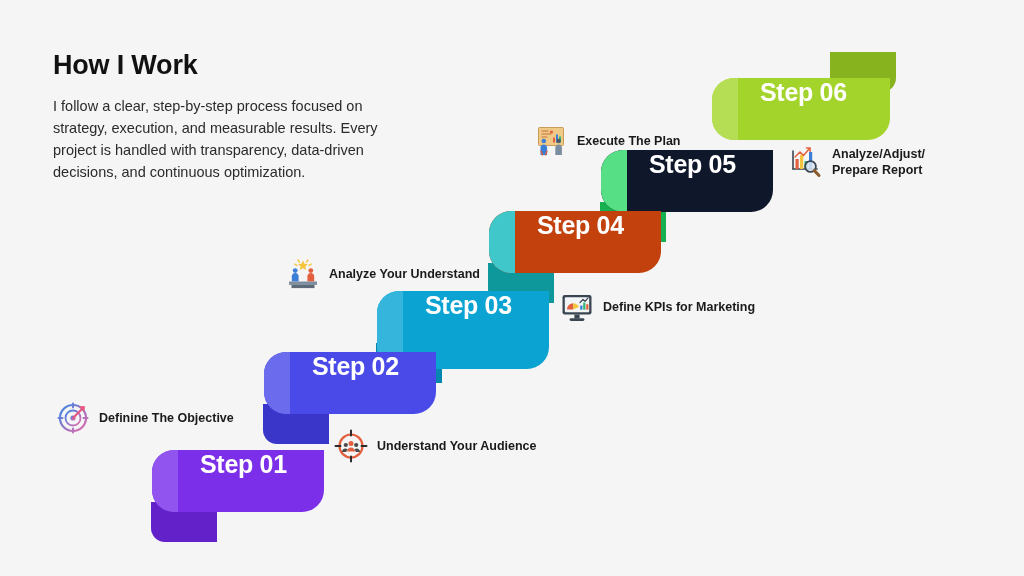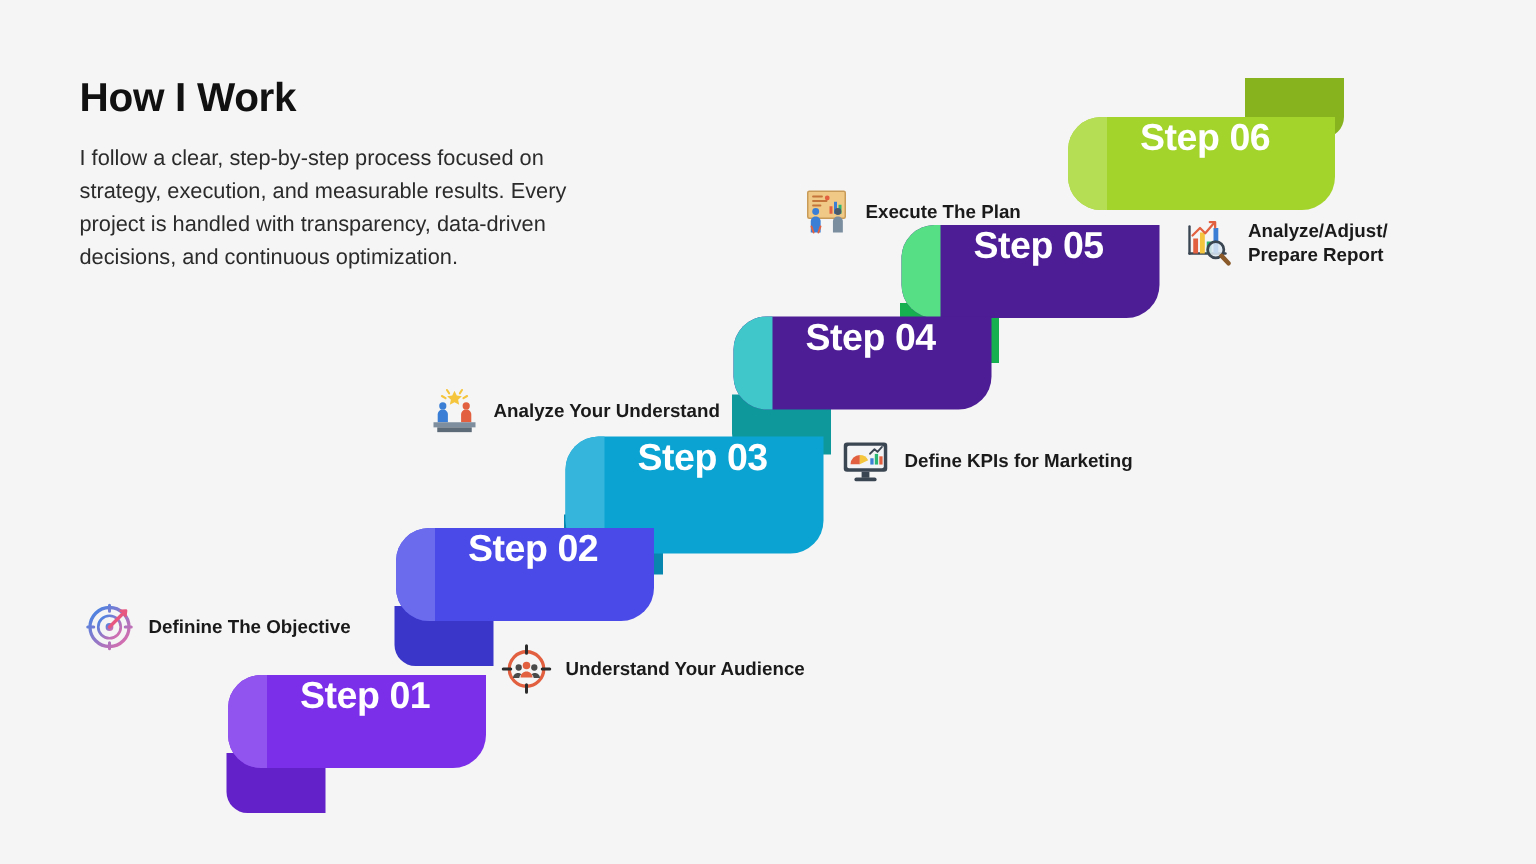--- a/index.html
+++ b/index.html
@@ -64,29 +64,29 @@
   <div class="step" style="left:712px;top:78px;width:178px;height:62px;">
     <div class="shadow" style="left: 118px; top: -26px; width: 66px; height: 40px; border-radius: 0px 0px 14px; background: rgb(135, 179, 30);"></div>
     <div class="face" style="background: rgb(163, 212, 43);">
       <div class="leftedge" style="background: rgb(181, 222, 85);"></div>
       <span class="label">Step 06</span>
     </div>
   </div>
 
   <div class="step" style="left:601px;top:150px;width:172px;height:62px;">
     <div class="shadow" style="left: -1px; top: 52px; width: 66px; height: 40px; border-radius: 0px 0px 0px 14px; background: rgb(23, 176, 80);"></div>
-    <div class="face" style="background: #4c1d95;">
+    <div class="face" style="background: #0f172a;">
       <div class="leftedge" style="background: rgb(86, 223, 133);"></div>
       <span class="label">Step 05</span>
     </div>
   </div>
 
   <div class="step" style="left:489px;top:211px;width:172px;height:62px;">
     <div class="shadow" style="left: -1px; top: 52px; width: 66px; height: 40px; border-radius: 0px 0px 0px 14px; background: rgb(14, 152, 156);"></div>
-    <div class="face" style="background: #4c1d95;">
+    <div class="face" style="background: #c2410c;">
       <div class="leftedge" style="background: rgb(63, 199, 202);"></div>
       <span class="label">Step 04</span>
     </div>
   </div>
 
   <div class="step" style="left:377px;top:291px;width:172px;height:78px;">
     <div class="shadow" style="left: -1px; top: 52px; width: 66px; height: 40px; border-radius: 0px 0px 0px 14px; background: rgb(7, 135, 176);"></div>
     <div class="face" style="background: rgb(10, 163, 210);">
       <div class="leftedge" style="background: rgb(53, 181, 220);"></div>
       <span class="label">Step 03</span>

